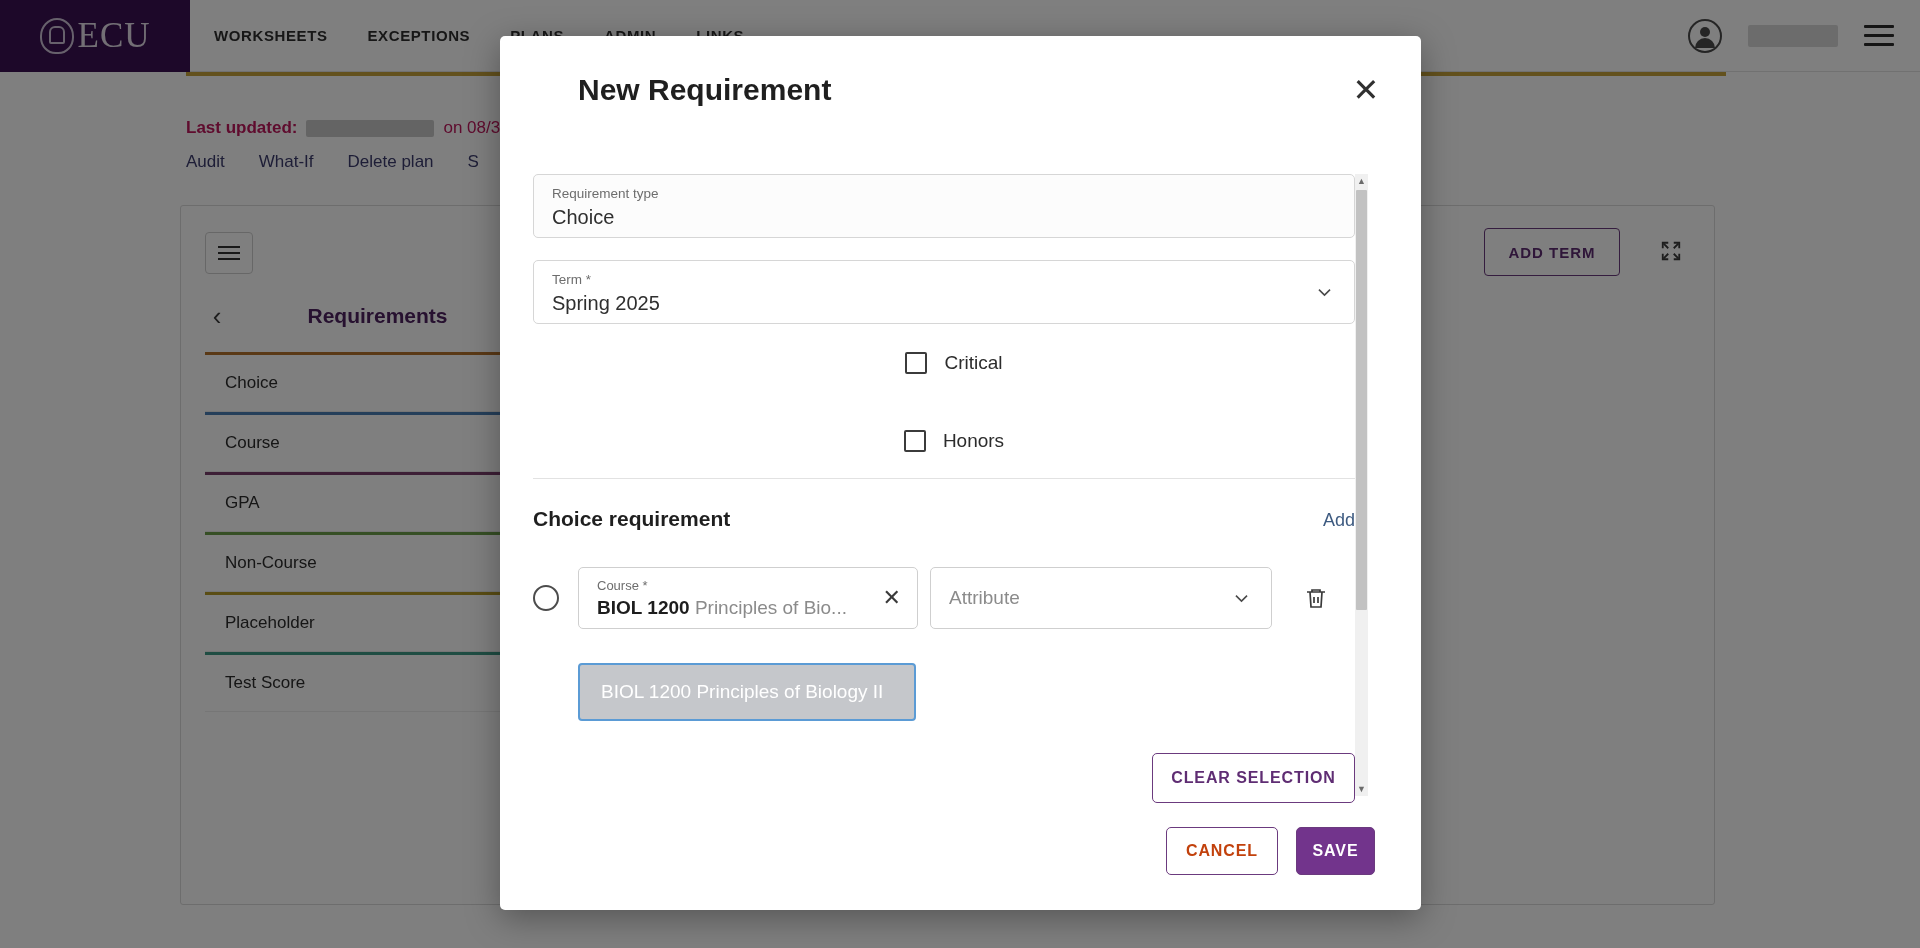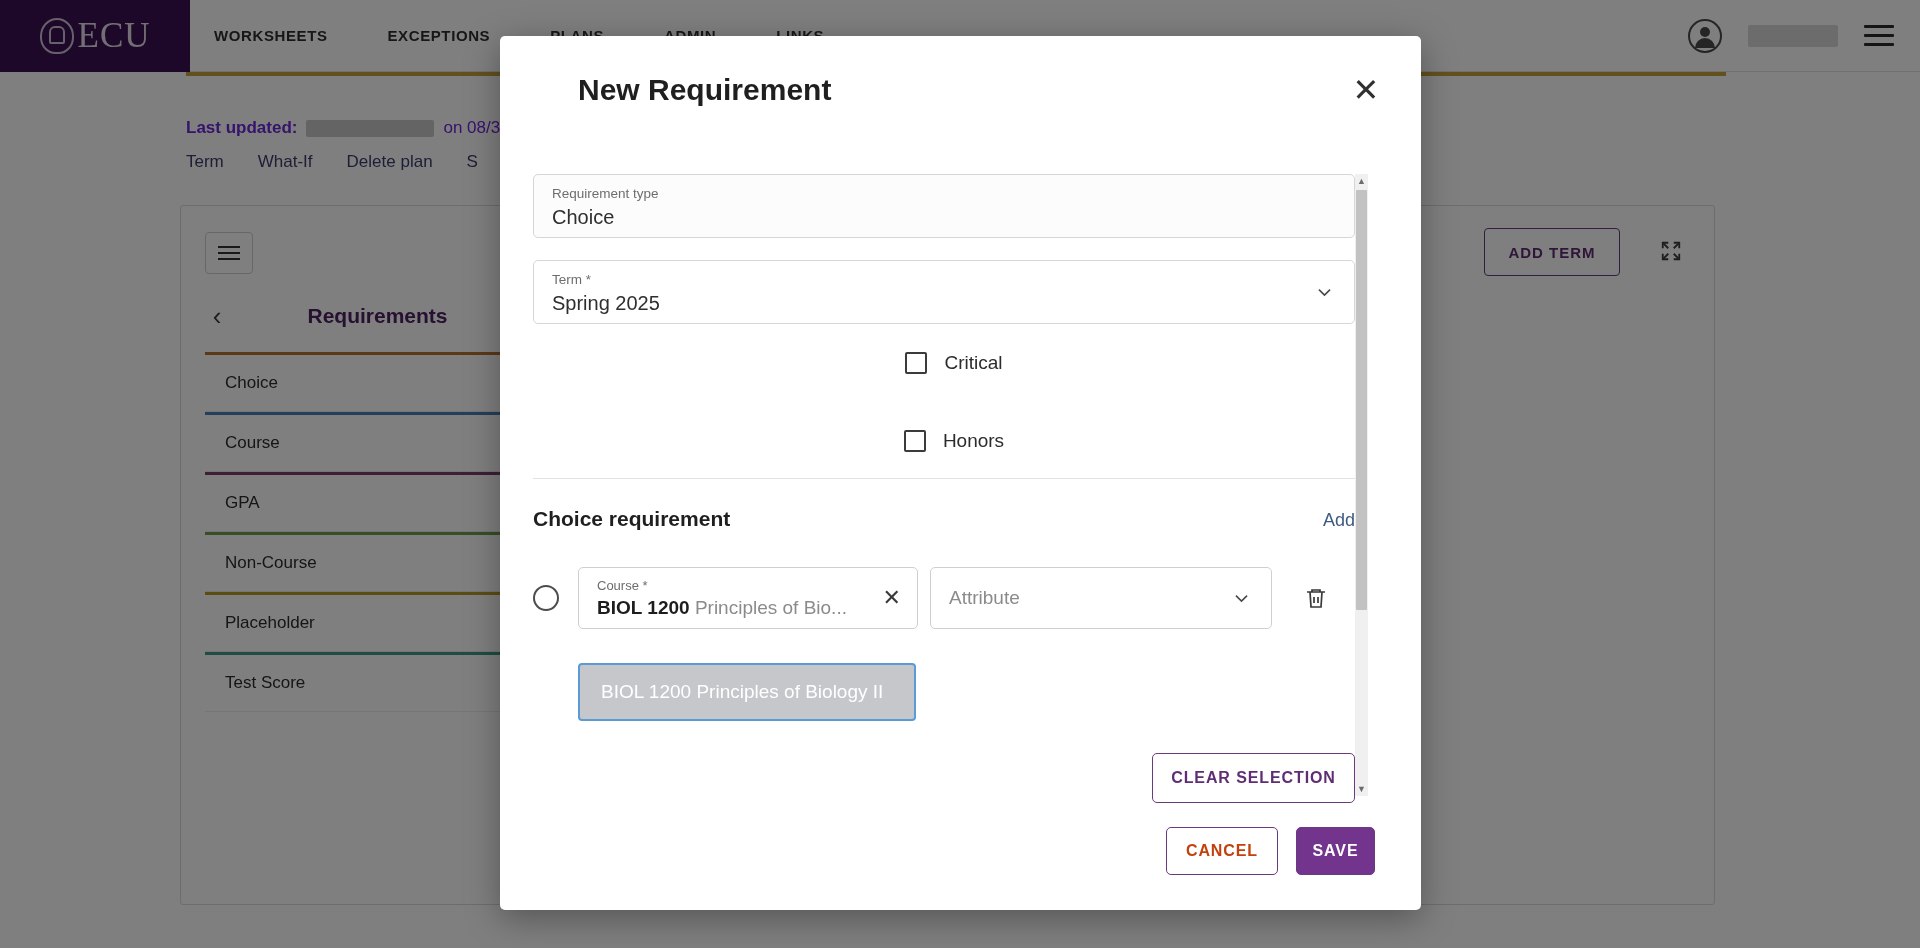--- a/index.html
+++ b/index.html
@@ -43,21 +43,21 @@
   .brand-crest::after {
     content: ""; position: absolute; left: 50%; top: 6px;
     transform: translateX(-50%);
     width: 12px; height: 14px;
     border: 2px solid #cfc3d8; border-radius: 6px 6px 2px 2px;
   }
   .brand-text {
     color: #e6dfeb; font-size: 35px; font-weight: 400;
     letter-spacing: 1px; font-family: "Liberation Serif", serif;
   }
-  .nav-links { display: flex; align-items: center; gap: 60px; margin-left: 24px; }
+  .nav-links { display: flex; align-items: center; gap: 40px; margin-left: 24px; }
   .nav-link {
     font-size: 15px; font-weight: 700; letter-spacing: 0.6px;
     color: #2f2f2f; cursor: pointer; text-transform: uppercase;
   }
   .nav-right {
     margin-left: auto; display: flex; align-items: center; gap: 26px;
     padding-right: 26px;
   }
   .avatar-icon {
     width: 34px; height: 34px; border-radius: 50%;
@@ -77,21 +77,21 @@
 
   
   .gold-rule {
     position: absolute; top: 72px; left: 186px; width: 1540px; height: 4px;
     background: #c6a23a;
   }
 
   
   .plan-meta {
     position: absolute; top: 118px; left: 186px;
-    font-size: 17px; color: #6d28d9;
+    font-size: 17px; color: #be185d;
     display: flex; align-items: center; gap: 9px;
   }
   .plan-meta b { font-weight: 700; }
   .redacted { display: inline-block; width: 128px; height: 17px; background: #c9c9c9; border-radius: 2px; }
   .plan-links {
     position: absolute; top: 152px; left: 186px;
     display: flex; gap: 34px; font-size: 17px; color: #3c3c6e;
   }
   .plan-links span { cursor: pointer; }
 
@@ -331,21 +331,21 @@
 
   <div class="gold-rule"></div>
 
   <div class="plan-meta">
     <b>Last updated:</b>
     <span class="redacted"></span>
     <span>on 08/3</span>
   </div>
 
   <div class="plan-links">
-    <span>Term</span>
+    <span>Audit</span>
     <span>What-If</span>
     <span>Delete plan</span>
     <span>S</span>
   </div>
 
   <div class="content-card"></div>
 
   <div class="hamburger-box">
     <i></i>
       <i></i>

